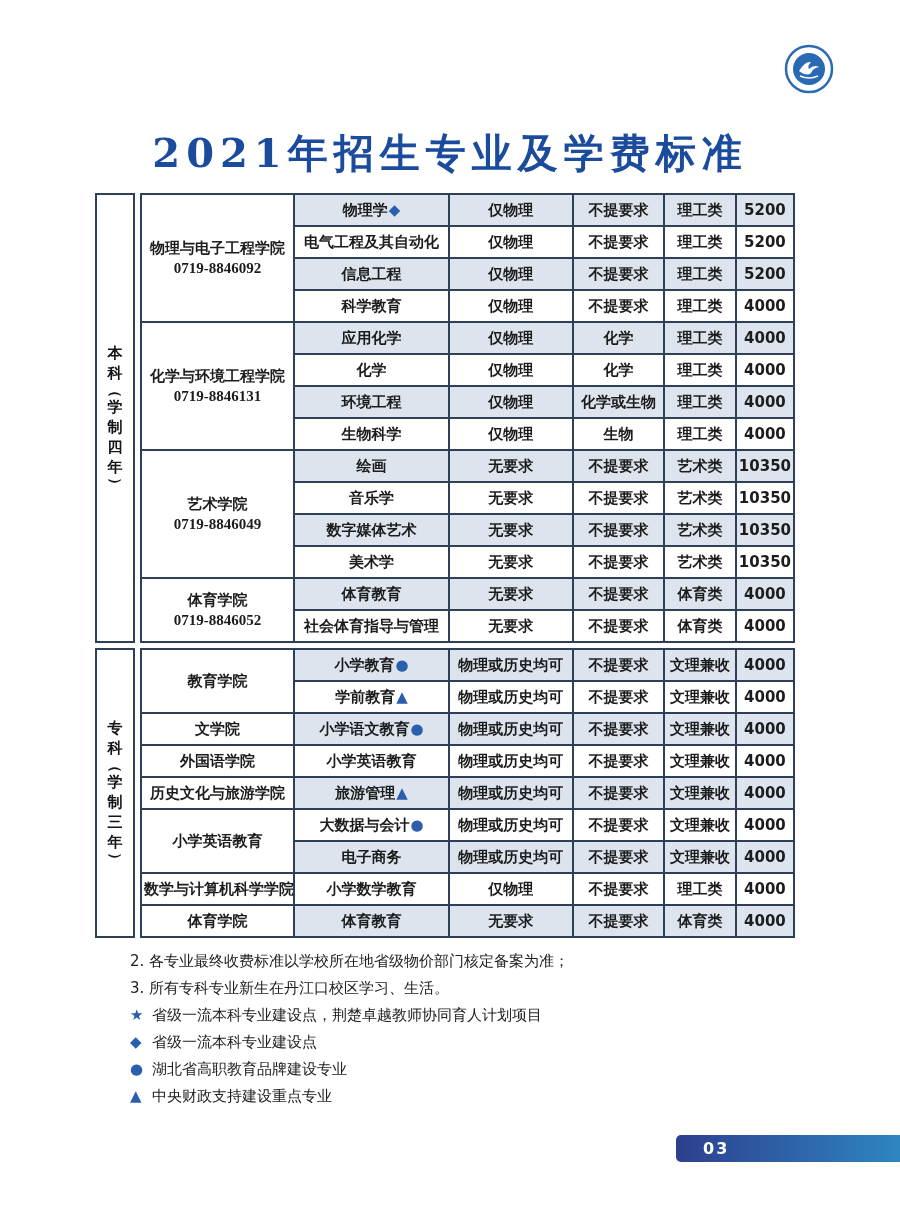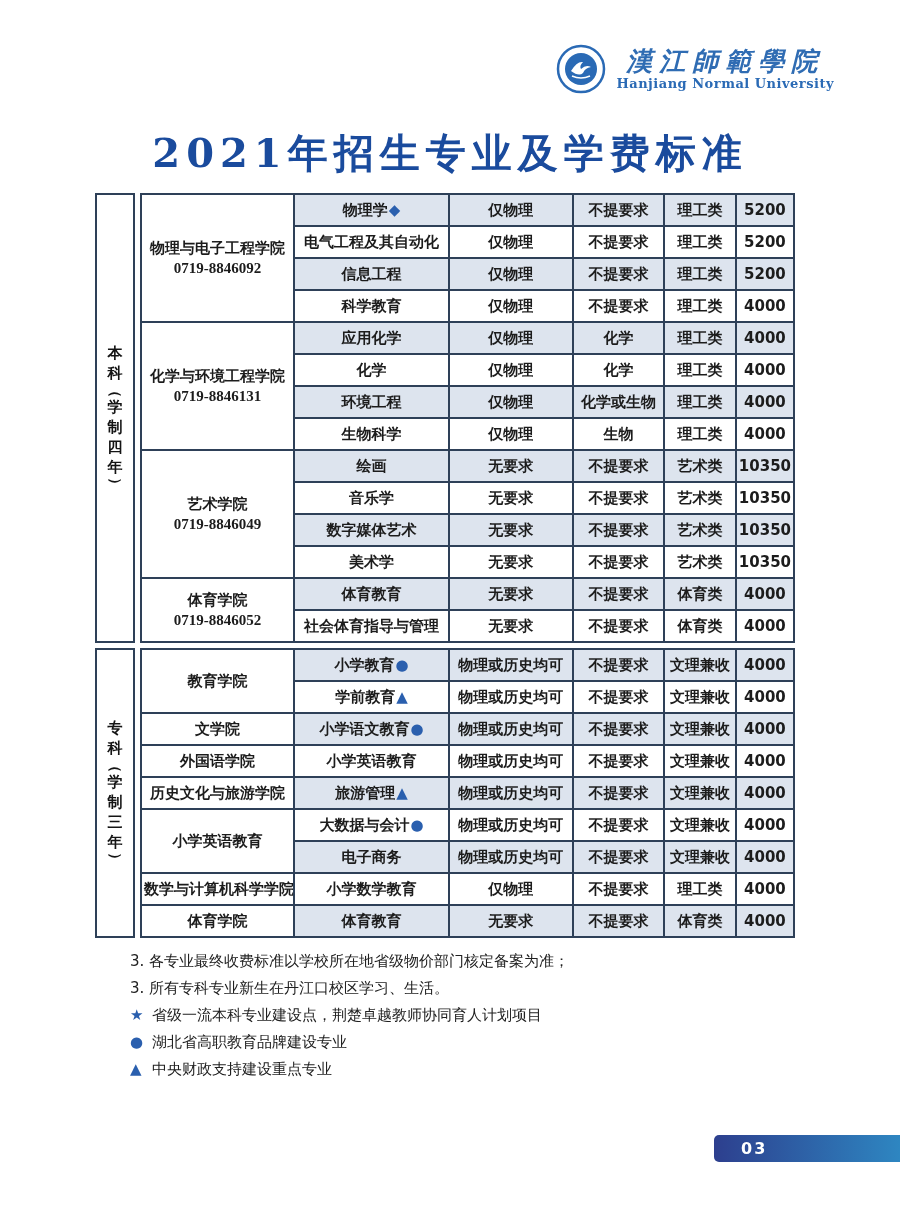--- a/index.html
+++ b/index.html
@@ -47,41 +47,37 @@
   .college-phone{display:block;font-weight:600;}
   .marker{color:var(--accent);margin-left:1px;}
 
   
   .notes{position:absolute;left:130px;top:948px;font-size:15px;font-weight:500;
          color:#202020;line-height:27px;}
   .legend-symbol{color:var(--accent);display:inline-block;width:22px;font-size:15px;}
   .note-line{white-space:nowrap;}
 
   
-  .footer-bar{position:absolute;top:1135px;right:0;width:186px;height:27px;
+  .footer-bar{position:absolute;top:1135px;right:0;width:224px;height:27px;
               background:linear-gradient(90deg,#2d3f8e 0%,#2e86c1 100%);
               border-radius:5px 0 0 5px;display:flex;align-items:center;
               padding-left:27px;color:#fff;font-weight:bold;font-size:16px;letter-spacing:2px;}
 </style>
 </head>
 <body>
 
 <div class="page">
 
   <div class="logo-row">
     <svg class="logo-mark" viewBox="0 0 50 50">
       <circle cx="25" cy="25" r="23" fill="#ffffff" stroke="#2a6ab5" stroke-width="2.5"></circle>
       <circle cx="25" cy="25" r="16" fill="#2a6ab5"></circle>
       <path d="M15 27 q6 -10 12 -9 q-4 4 -2 7 q5 -5 10 -2 q-6 1 -8 6 q-4 4 -12 -2 z" fill="#ffffff"></path>
       <path d="M16 32 q9 4 18 0" stroke="#ffffff" stroke-width="1.5" fill="none"></path>
     </svg>
-    <div class="logo-text">
-      <div class="logo-cn">漢江師範學院</div>
-      <div class="logo-en">Hanjiang Normal University</div>
-    </div>
   </div>
 
   <div class="page-title">2021年招生专业及学费标准</div>
 
   <div class="table-area">
       <div class="section">
         <div class="level-box">
           <div class="level-char">本</div>
           <div class="level-char">科</div>
           <div class="level-char paren">（</div>
@@ -296,23 +292,24 @@
               <td>不提要求</td>
               <td>体育类</td>
               <td>4000</td>
             </tr>
           </tbody>
         </table>
       </div>
     </div>
 
   <div class="notes">
-      <div class="note-line">3. 各专业最终收费标准以学校所在地省级物价部门核定备案为准；</div>
+      <div class="note-line">2. 各专业最终收费标准以学校所在地省级物价部门核定备案为准；</div>
       <div class="note-line">3. 所有专科专业新生在丹江口校区学习、生活。</div>
       <div class="note-line"><span class="legend-symbol">★</span><span>省级一流本科专业建设点，荆楚卓越教师协同育人计划项目</span></div>
+      <div class="note-line"><span class="legend-symbol">◆</span><span>省级一流本科专业建设点</span></div>
       <div class="note-line"><span class="legend-symbol">●</span><span>湖北省高职教育品牌建设专业</span></div>
       <div class="note-line"><span class="legend-symbol">▲</span><span>中央财政支持建设重点专业</span></div>
     </div>
 
   <div class="footer-bar">
     <span>03</span>
   </div>
 
 </div>
 

